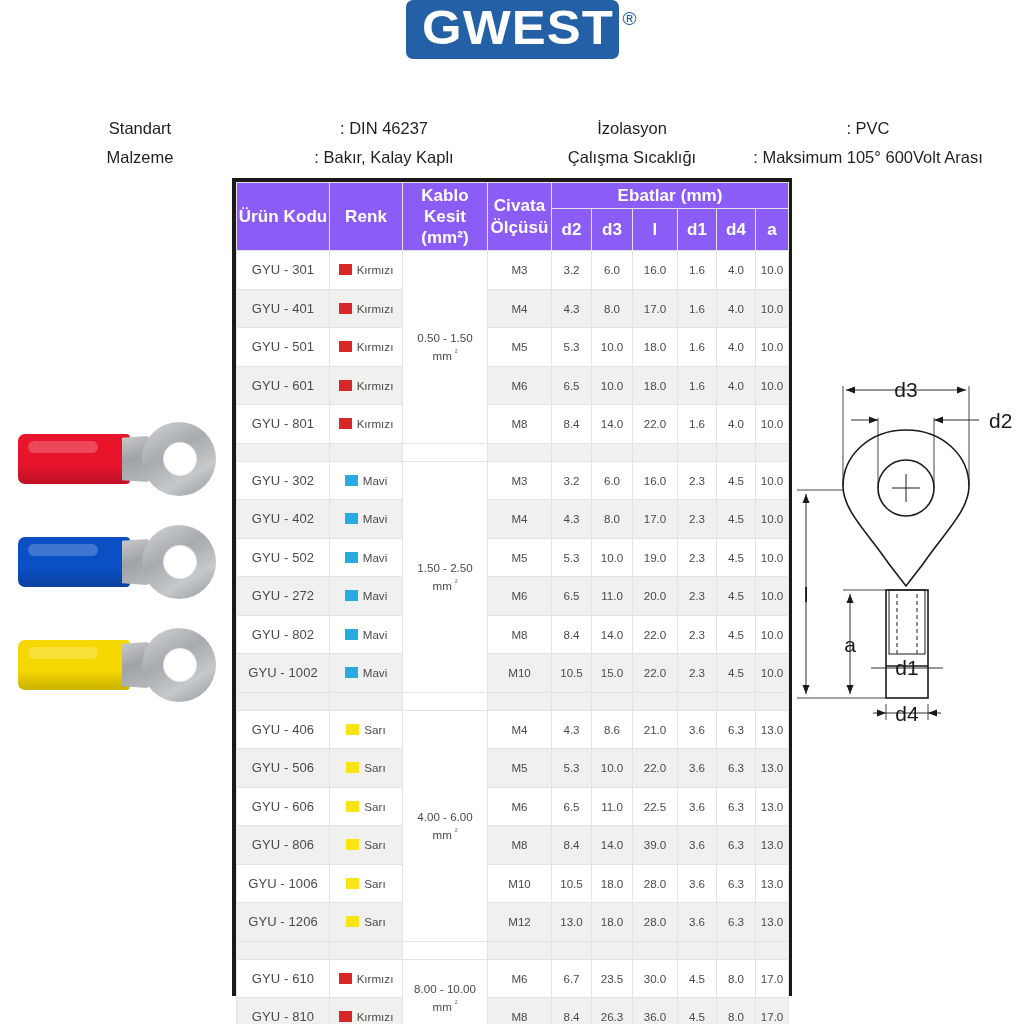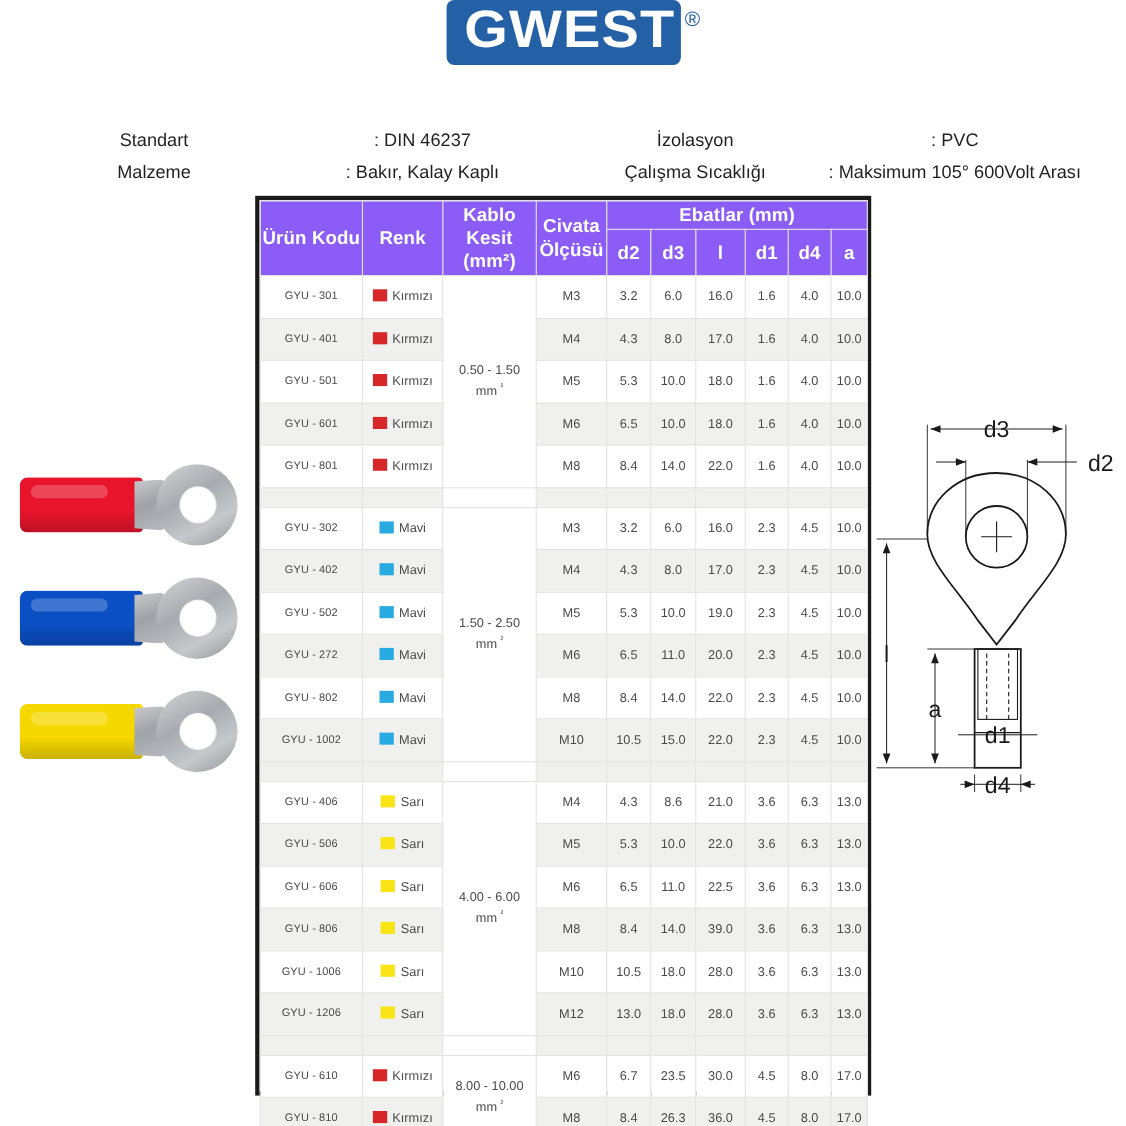--- a/index.html
+++ b/index.html
@@ -129,21 +129,21 @@
   thead tr.hr1 th { height: 26px; }
   thead tr.hr2 th { height: 42px; }
   thead th.tall { height: 68px; }
 
   tbody td { height: 38.5px; color: #4a4a4a; font-size: 11.6px; }
   tbody tr.band td { background: #f0f0ef; }
   tbody tr.plain td { background: #ffffff; }
   tbody tr.gap td { height: 18px; background: #f0f0ef; border-left: 1px solid #e3e3e3; border-right: 1px solid #e3e3e3; }
   tbody tr.gap td.kesit { background: #ffffff; }
 
-  td.code { text-align: left; padding-left: 16px; font-size: 10px; letter-spacing: 0.1px; }
+  td.code { text-align: left; padding-left: 16px; font-size: 13px; letter-spacing: 0.1px; }
   td.renk { text-align: left; padding-left: 14px; }
   .swatch {
     display: inline-block; width: 13px; height: 11px;
     vertical-align: -1px; margin-right: 5px;
   }
   td.kesit { background: #ffffff !important; line-height: 1.55; color: #4a4a4a; }
   .sup { font-size: 7.5px; vertical-align: super; margin-left: 3px; }
 
   
   .drawing { position: absolute; left: 793px; top: 368px; width: 228px; height: 360px; }

